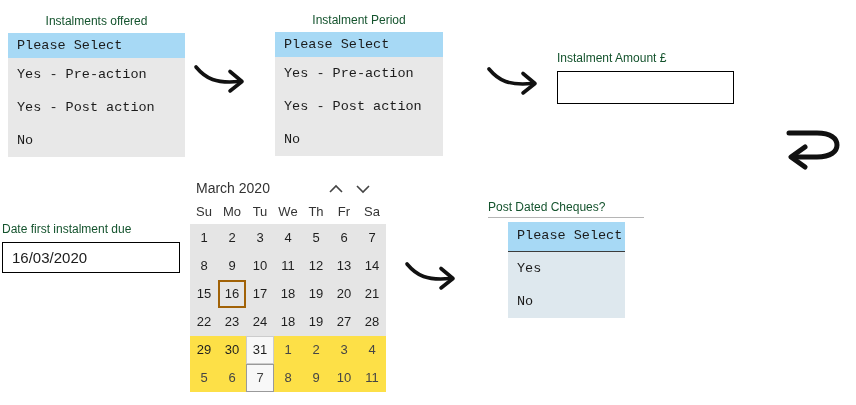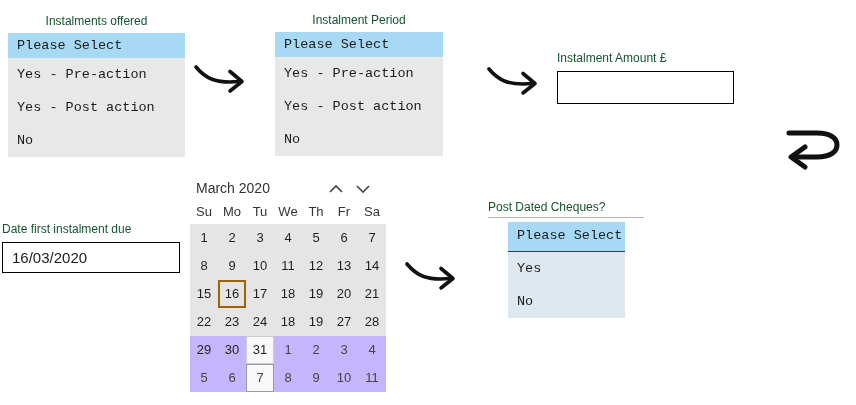--- a/index.html
+++ b/index.html
@@ -37,21 +37,21 @@
   .cal-dow{display:flex;}
   .cal-dow span{
     width:28px;text-align:center;font-size:13px;color:#333;display:inline-block;
   }
   .cal-week{display:flex;}
   .cal-cell{
     width:28px;height:28px;line-height:28px;text-align:center;
     font-size:13px;color:#1f1f1f;box-sizing:border-box;cursor:default;
   }
   .cal-week.cur .cal-cell{background:#e5e5e5;}
-  .cal-week.light .cal-cell{background:#c4b5fd;}
+  .cal-week.light .cal-cell{background:#fde047;}
   .cal-cell.out{color:#454545;}
   .cal-cell.sel-day{border:2px solid #a16207;line-height:24px;}
   .cal-cell.boxed-light{background:#f8f8f8 !important;border:1px solid #cccccc;line-height:26px;}
   .cal-cell.boxed-gray{background:#f8f8f8 !important;border:1px solid #9a9a9a;line-height:26px;}
   .chev{display:inline-block;}
   svg{display:block;}
 </style>
 </head>
 <body>
 

